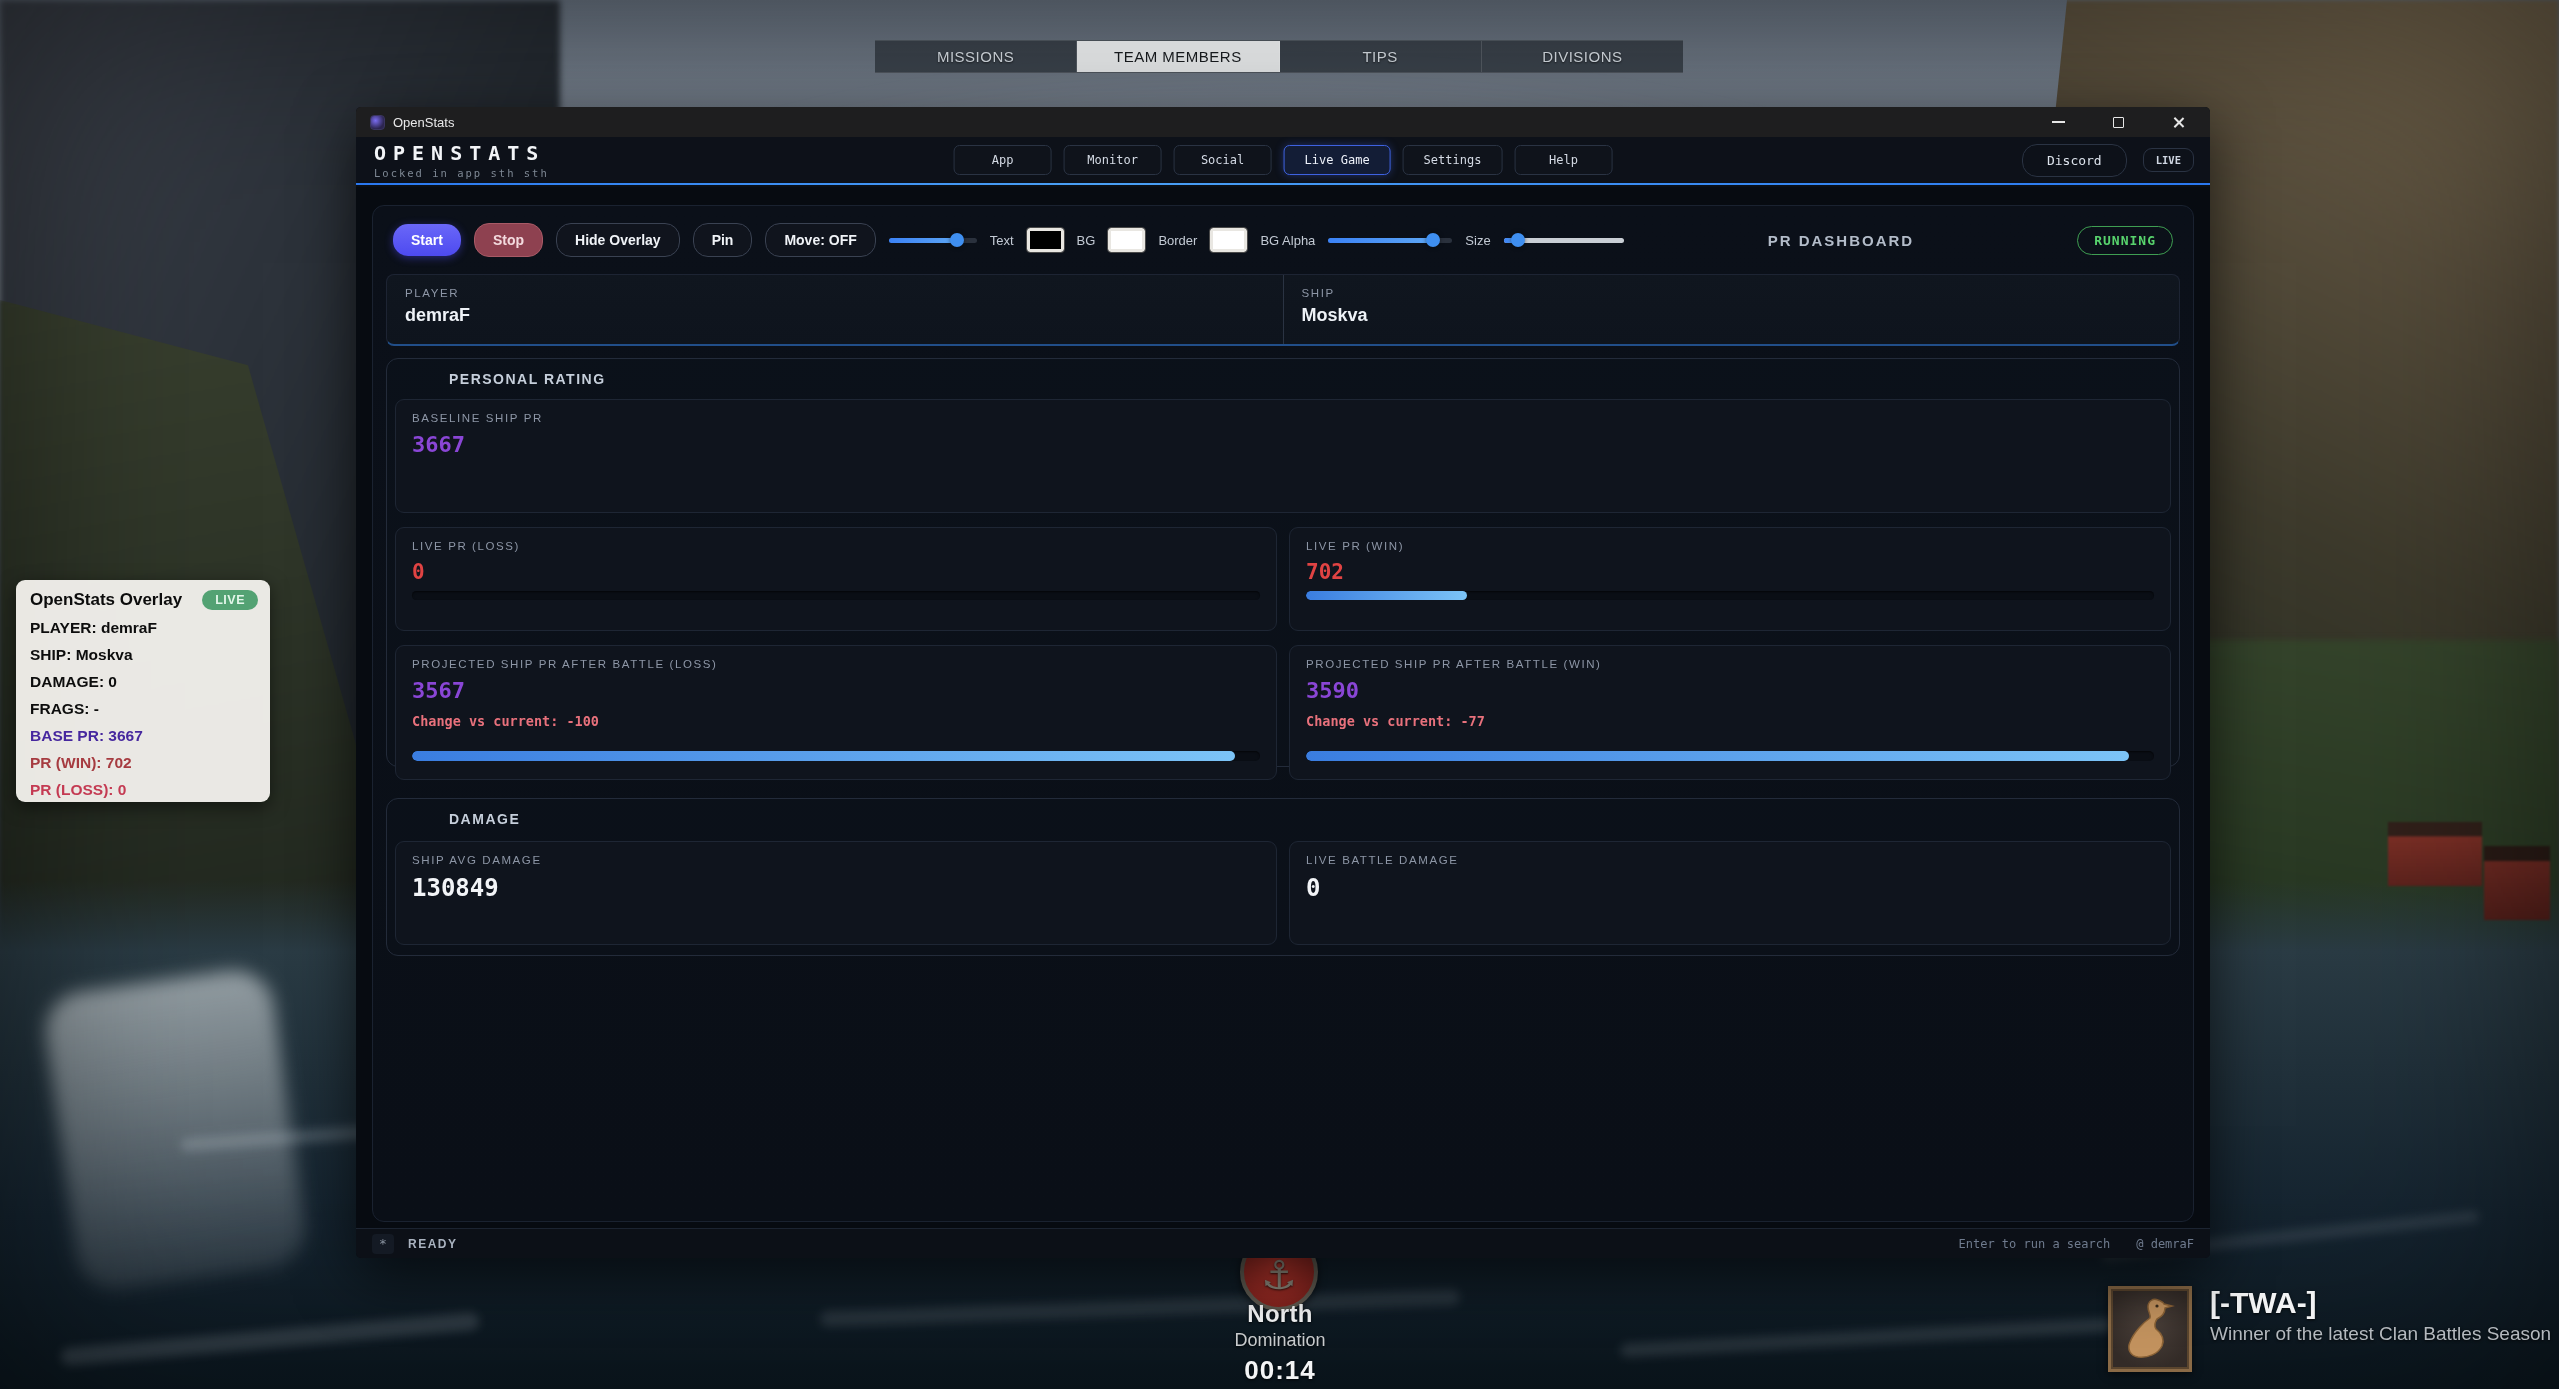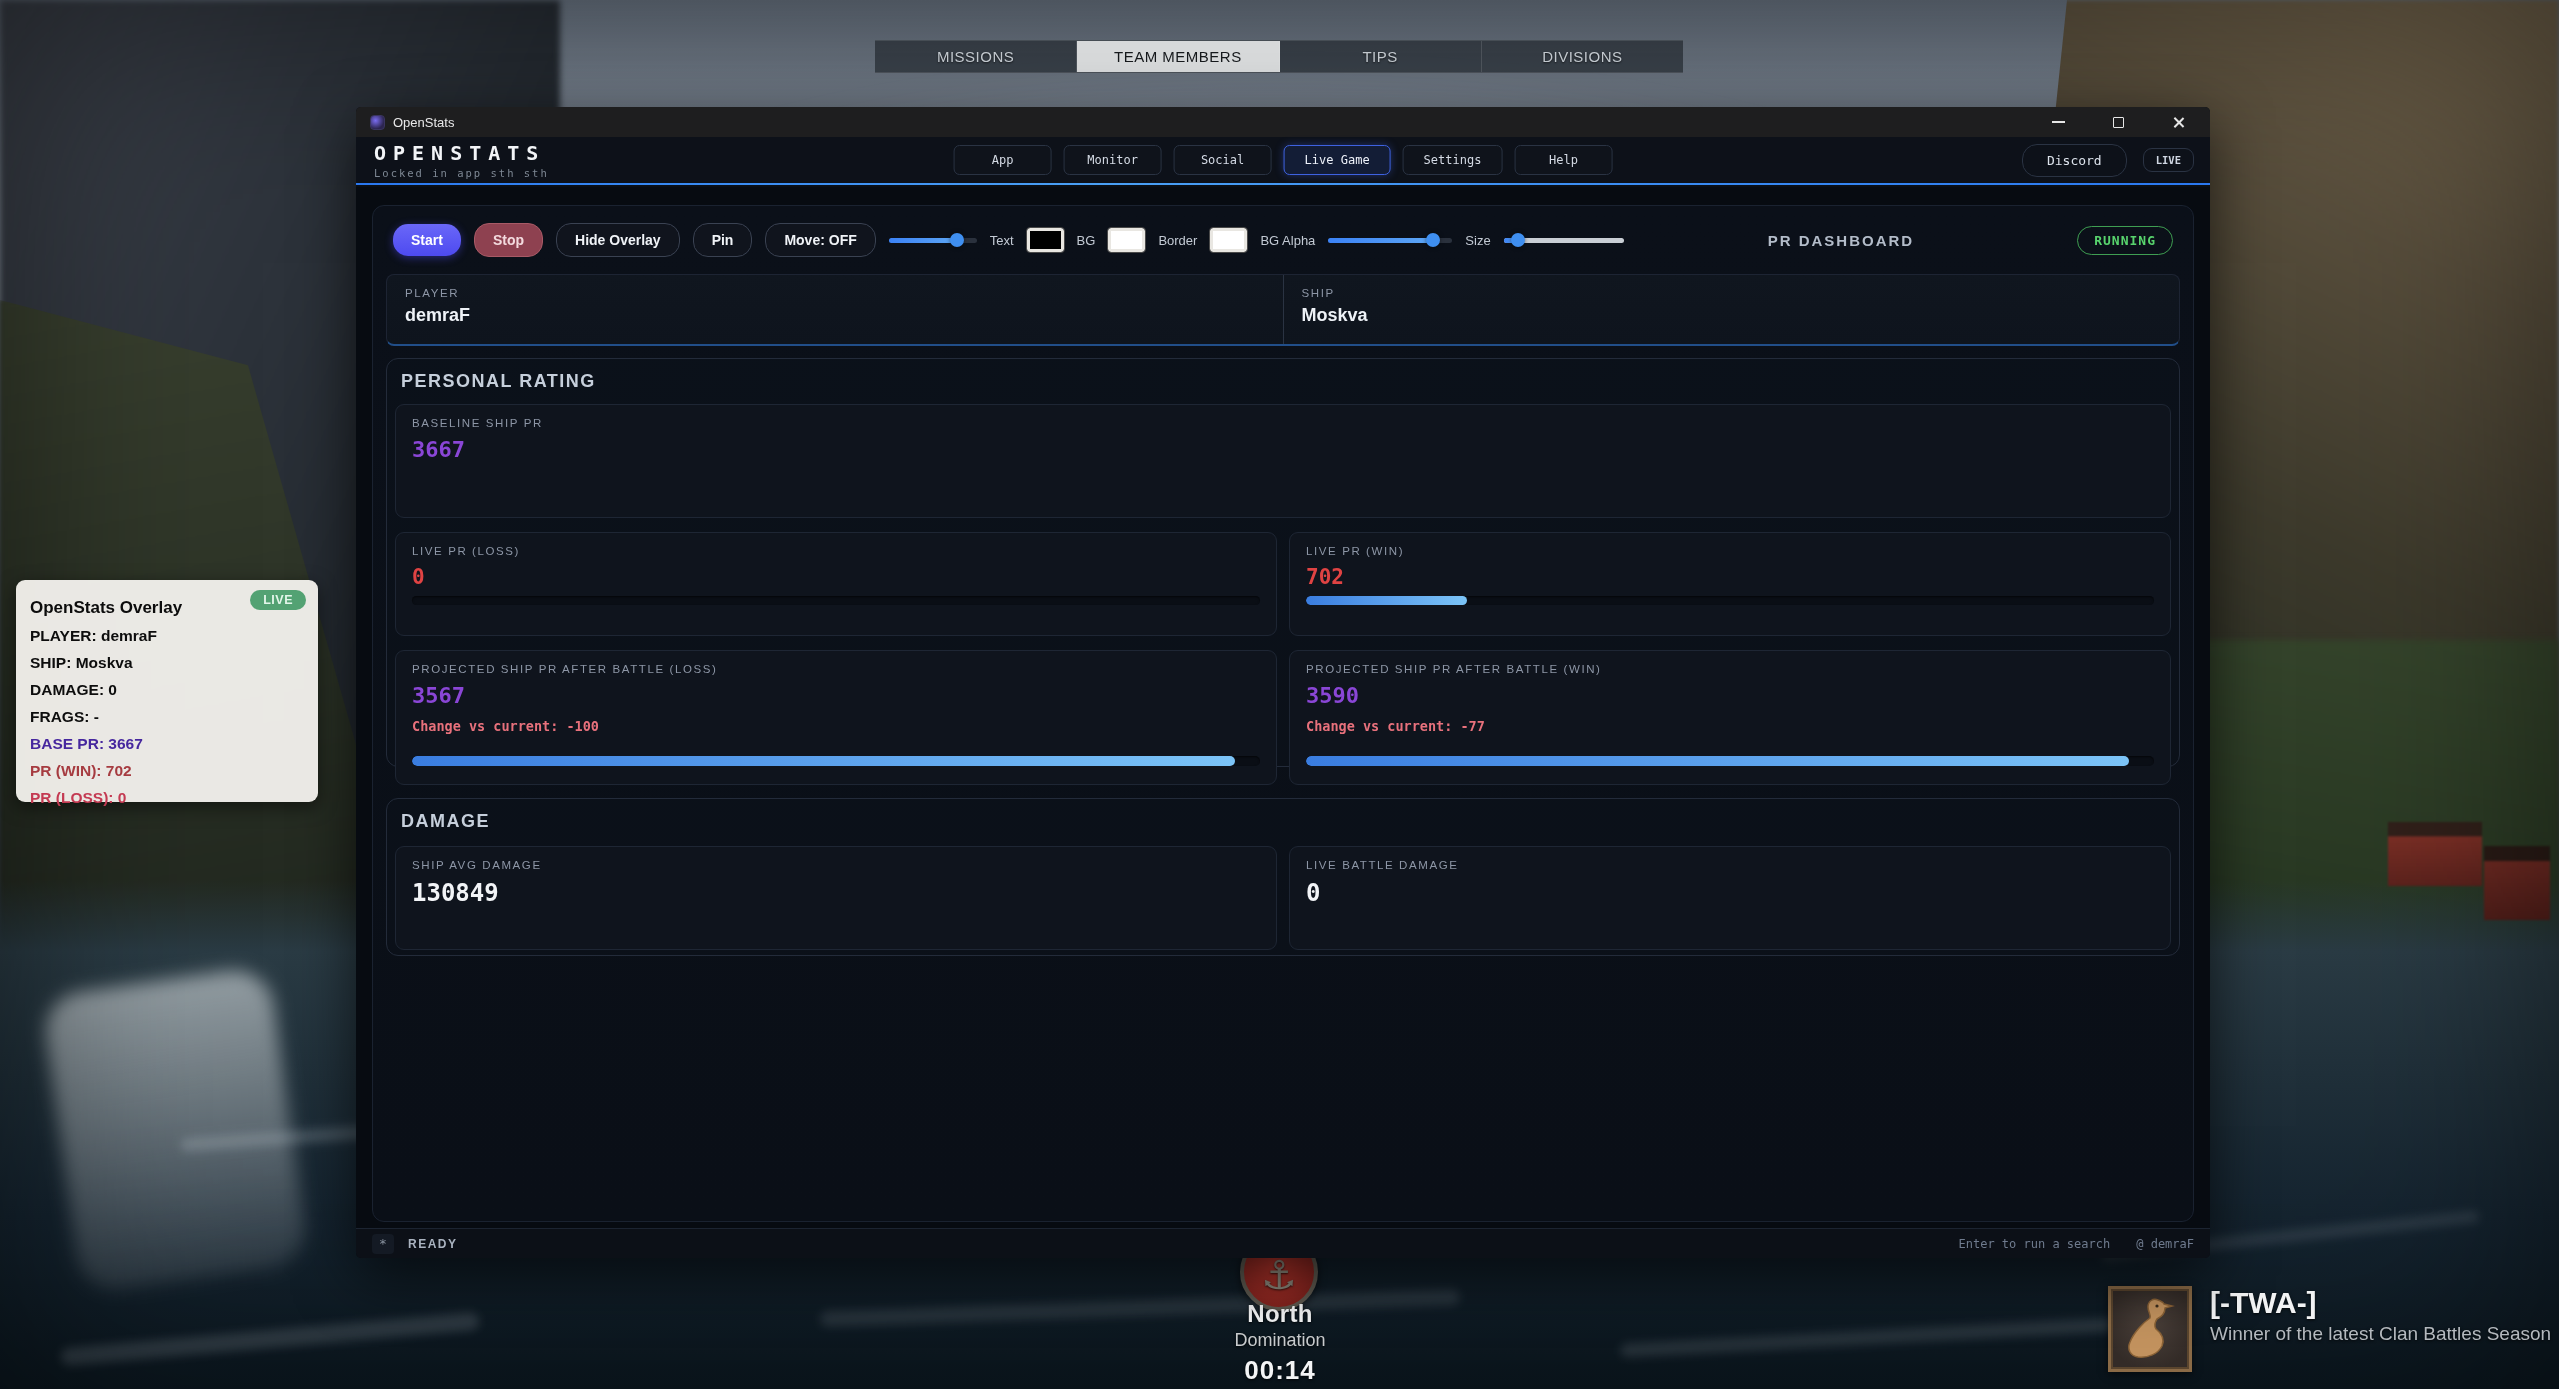--- a/index.html
+++ b/index.html
@@ -111,22 +111,22 @@
   .id-cell { flex:1 1 0; padding:12px 18px; }
   .id-cell + .id-cell { border-left:1px solid #2a3342; }
   .small-label { color:#8d96a6; font-size:11.5px; letter-spacing:1.6px; font-family:"Liberation Sans", sans-serif; }
   .id-value { margin-top:6px; color:#eef2f7; font-weight:bold; font-size:18px; font-family:"Liberation Sans", sans-serif; }
 
   
   .section { position:absolute; left:13px; right:13px; border:1px solid #232b3a; border-radius:12px;
     background:rgba(13,18,28,0.55); padding:12px 8px 8px 8px; }
   .sec-pr { top:152px; height:409px; }
   .sec-dmg { top:592px; height:158px; }
-  .section-title { color:#c6cfdb; font-weight:bold; font-size:18px; letter-spacing:1.5px;
-    font-family:"Liberation Sans", sans-serif; padding-left:6px; }
+  .section-title { color:#c6cfdb; font-weight:bold; font-size:14px; letter-spacing:1.5px;
+    font-family:"Liberation Sans", sans-serif; padding-left:6px;margin-left:48px; }
   .card { background:#0f141d; border:1px solid #1e2634; border-radius:9px; padding:12px 16px; position:relative; }
   .card-baseline { margin-top:12px; height:114px; }
   .card-row { display:flex; gap:12px; margin-top:14px; }
   .card-row .card { flex:1 1 0; }
   .card-live { height:104px; } .card-proj { height:135px; }
   .big-val { font-family:"DejaVu Sans Mono", monospace; font-weight:bold; margin-top:8px; }
   .val-purple { color:#8a46d6; font-size:22px; }
   .val-red { color:#e04343; font-size:21px; }
   .val-white { color:#f2f4f7; font-size:24px; }
   .change-text { margin-top:10px; color:#e8717c; font-family:"DejaVu Sans Mono", monospace; font-weight:bold; font-size:13.5px; }
@@ -137,23 +137,23 @@
 
   
   .statusbar { position:absolute; left:0; right:0; bottom:0; height:30px; background:#0c1017;
     border-top:1px solid #1c2431; display:flex; align-items:center; padding:0 16px; }
   .status-icon { width:22px; height:20px; background:#141a24; border-radius:4px; color:#8a93a0;
     display:flex; align-items:center; justify-content:center; font-size:13px; margin-right:14px; }
   .status-state { color:#aab3c0; font-size:12px; letter-spacing:1.5px; font-family:"Liberation Sans", sans-serif; font-weight:bold; }
   .status-right { margin-left:auto; display:flex; gap:26px; color:#6f7b8e; font-size:12px; }
 
   
-  .overlay-box { position:absolute; left:16px; top:580px; width:302px; height:222px; z-index:6;
+  .overlay-box { position:absolute; left:16px; top:580px; width:254px; height:222px; z-index:6;
     background:rgba(246,244,240,0.94); border-radius:9px; box-shadow:0 5px 18px rgba(0,0,0,0.5);
-    padding:18px 14px; font-family:"Liberation Sans", sans-serif; }
+    padding:10px 14px; font-family:"Liberation Sans", sans-serif; }
   .ov-title { font-weight:bold; font-size:17px; color:#0c0c0c; }
   .ov-live { position:absolute; right:12px; top:10px; background:#53a273; color:#e3f6ea;
     font-weight:bold; font-size:12.5px; padding:3px 13px; border-radius:11px; letter-spacing:0.5px; }
   .ov-row { font-weight:bold; font-size:15.5px; color:#0d0d0d; margin-top:9px; }
 
   
   .emblem { position:absolute; left:1240px; top:1233px; width:78px; height:78px; border-radius:50%; z-index:1;
     background:radial-gradient(circle at 45% 40%, #b8362c, #8f2721 60%, #6e1d18 100%);
     border:4px solid #5f5a50; box-shadow:0 2px 8px rgba(0,0,0,0.6);
     display:flex; align-items:center; justify-content:center; }

